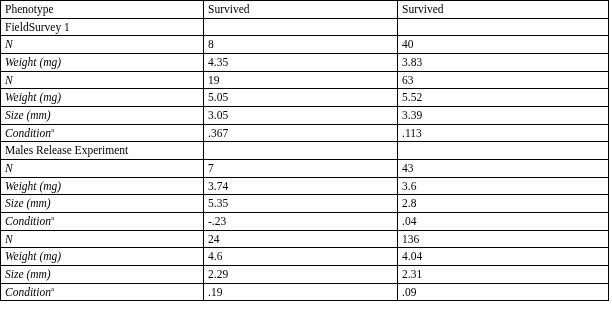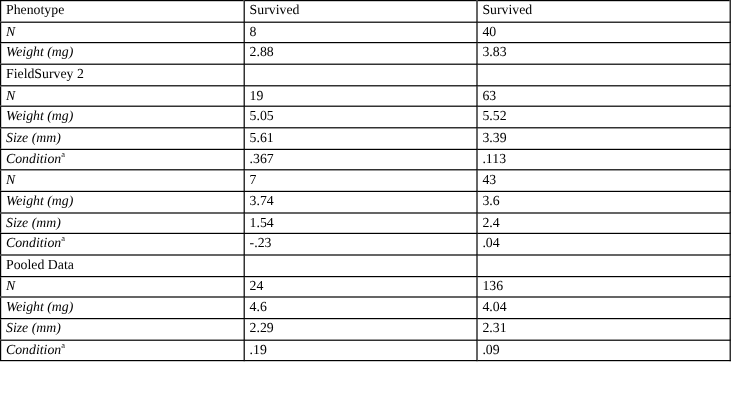--- a/index.html
+++ b/index.html
@@ -85,79 +85,79 @@
     <col class="col-second">
   </colgroup>
   <thead>
     <tr class="header-row">
       <td class="header-cell">Phenotype</td>
       <td class="header-cell">Survived</td>
       <td class="header-cell">Survived</td>
     </tr>
   </thead>
   <tbody id="table-body">
+      <tr class="band">
+        <td class="section-title">FieldSurvey 1</td>
+        <td class="val"></td>
+        <td class="val band-edge"></td>
+      </tr>
       <tr>
         <td class="metric-label">N</td>
         <td class="val">8</td>
         <td class="val">40</td>
       </tr>
       <tr>
         <td class="metric-label">Weight (mg)</td>
-        <td class="val">2.88</td>
+        <td class="val">4.35</td>
         <td class="val">3.83</td>
-      </tr>
-      <tr class="band">
-        <td class="section-title">FieldSurvey 2</td>
-        <td class="val"></td>
-        <td class="val band-edge"></td>
       </tr>
       <tr>
         <td class="metric-label">N</td>
         <td class="val">19</td>
         <td class="val">63</td>
       </tr>
       <tr>
         <td class="metric-label">Weight (mg)</td>
         <td class="val">5.05</td>
         <td class="val">5.52</td>
       </tr>
       <tr>
         <td class="metric-label">Size (mm)</td>
-        <td class="val">5.61</td>
+        <td class="val">3.05</td>
         <td class="val">3.39</td>
       </tr>
       <tr>
         <td class="metric-label">Condition<sup class="footnote-mark">a</sup></td>
         <td class="val">.367</td>
         <td class="val">.113</td>
+      </tr>
+      <tr class="band">
+        <td class="section-title">Males Release Experiment</td>
+        <td class="val"></td>
+        <td class="val band-edge"></td>
       </tr>
       <tr>
         <td class="metric-label">N</td>
         <td class="val">7</td>
         <td class="val">43</td>
       </tr>
       <tr>
         <td class="metric-label">Weight (mg)</td>
         <td class="val">3.74</td>
         <td class="val">3.6</td>
       </tr>
       <tr>
         <td class="metric-label">Size (mm)</td>
-        <td class="val">1.54</td>
-        <td class="val">2.4</td>
+        <td class="val">5.35</td>
+        <td class="val">2.8</td>
       </tr>
       <tr>
         <td class="metric-label">Condition<sup class="footnote-mark">a</sup></td>
         <td class="val">-.23</td>
         <td class="val">.04</td>
-      </tr>
-      <tr class="band">
-        <td class="section-title">Pooled Data</td>
-        <td class="val"></td>
-        <td class="val band-edge"></td>
       </tr>
       <tr>
         <td class="metric-label">N</td>
         <td class="val">24</td>
         <td class="val">136</td>
       </tr>
       <tr>
         <td class="metric-label">Weight (mg)</td>
         <td class="val">4.6</td>
         <td class="val">4.04</td>

